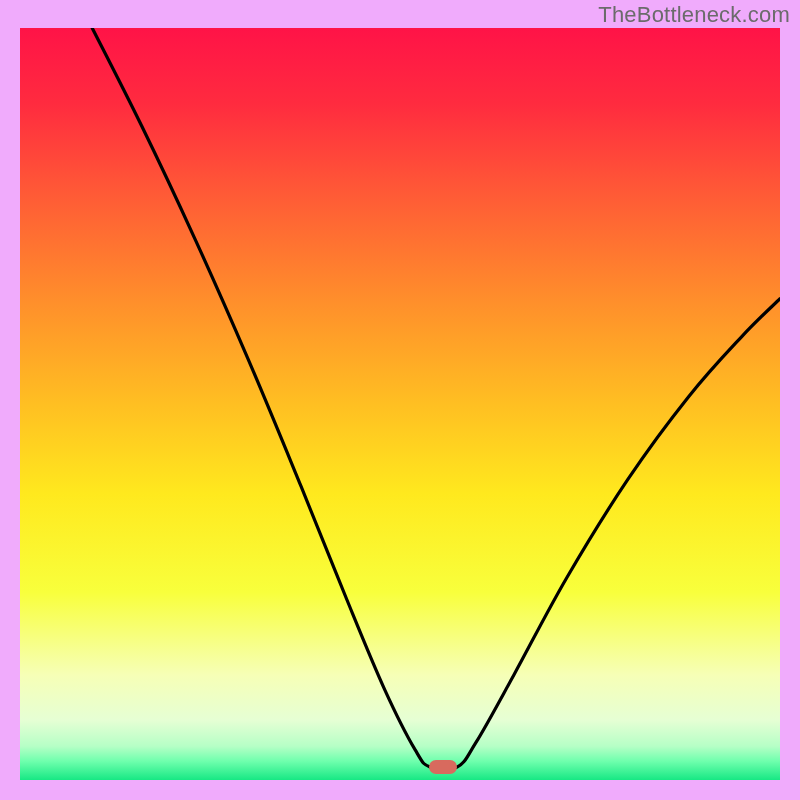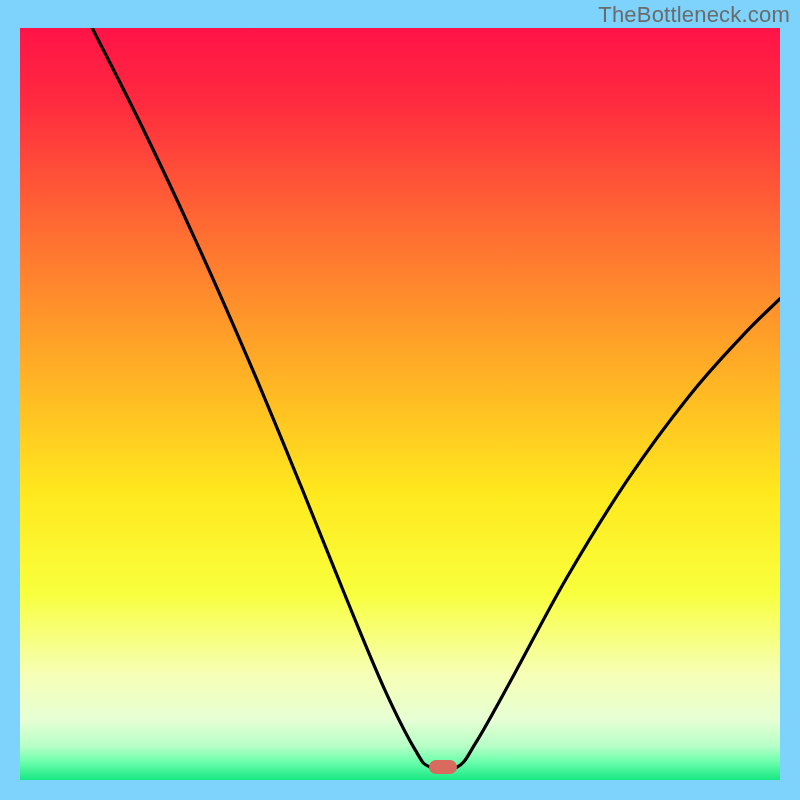--- a/index.html
+++ b/index.html
@@ -10,21 +10,21 @@
     overflow: hidden;
     background: #000;
     font-family: Arial, Helvetica, sans-serif;
   }
   .frame {
     position: absolute;
     left: 0;
     top: 0;
     width: 800px;
     height: 800px;
-    background: #7dd3fc;
+    background: #f0abfc;
   }
   .watermark {
     position: absolute;
     top: 2px;
     right: 10px;
     font-size: 22px;
     font-weight: 500;
     color: #6b6b6b;
     letter-spacing: 0.2px;
     z-index: 10;

